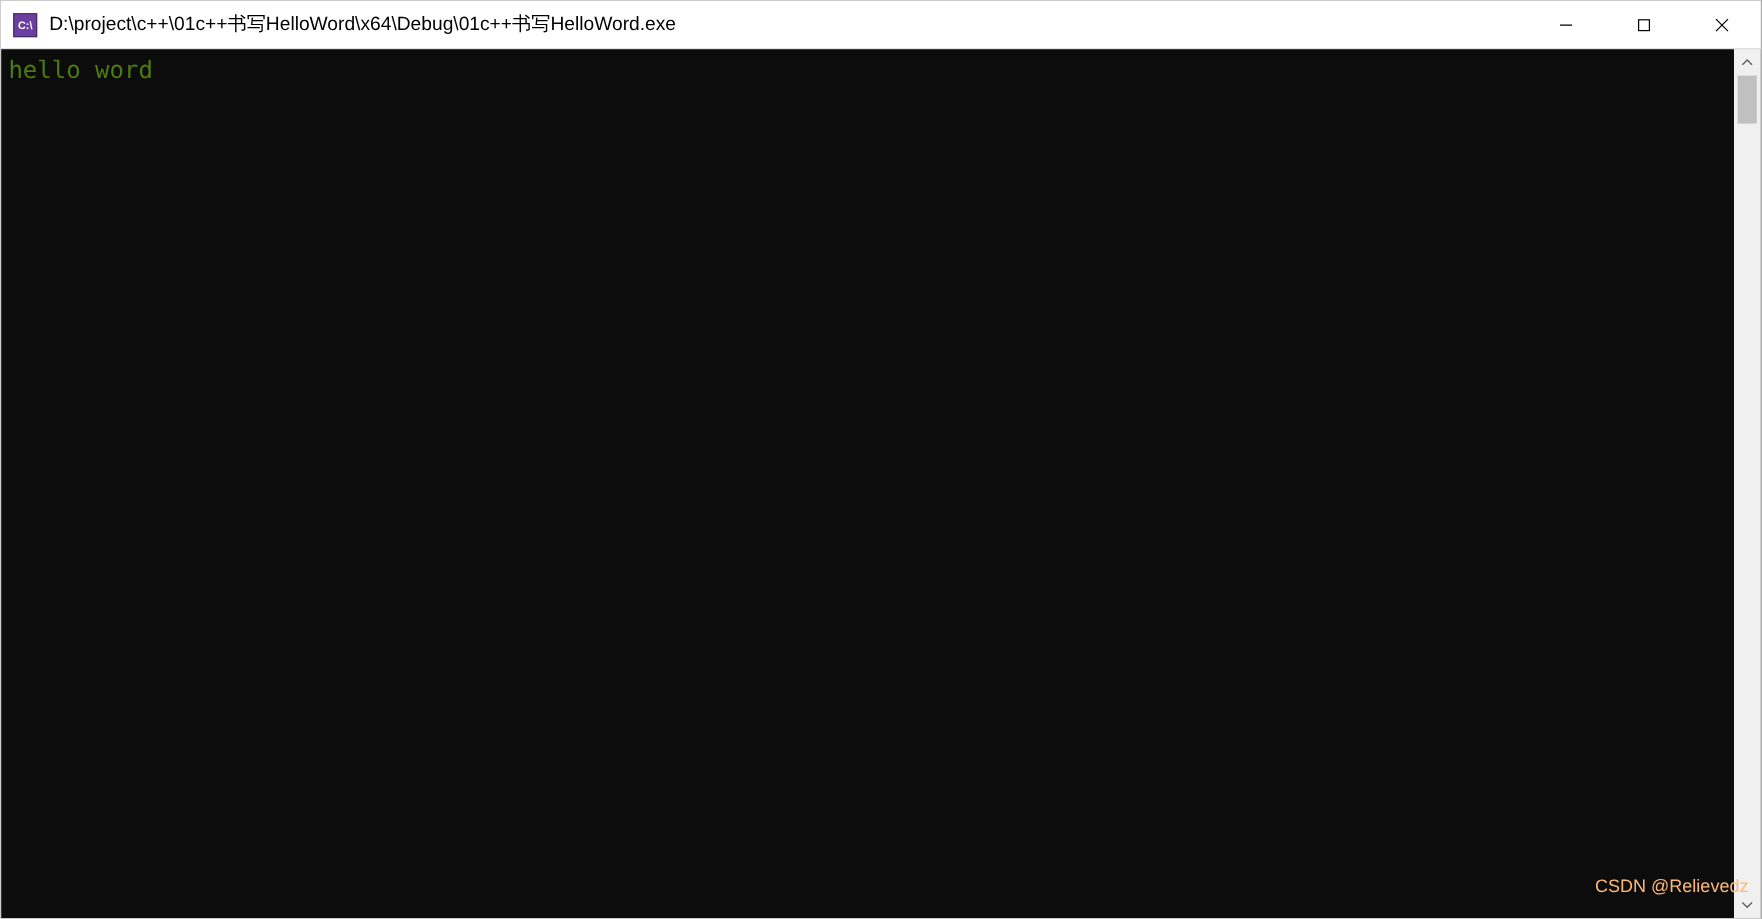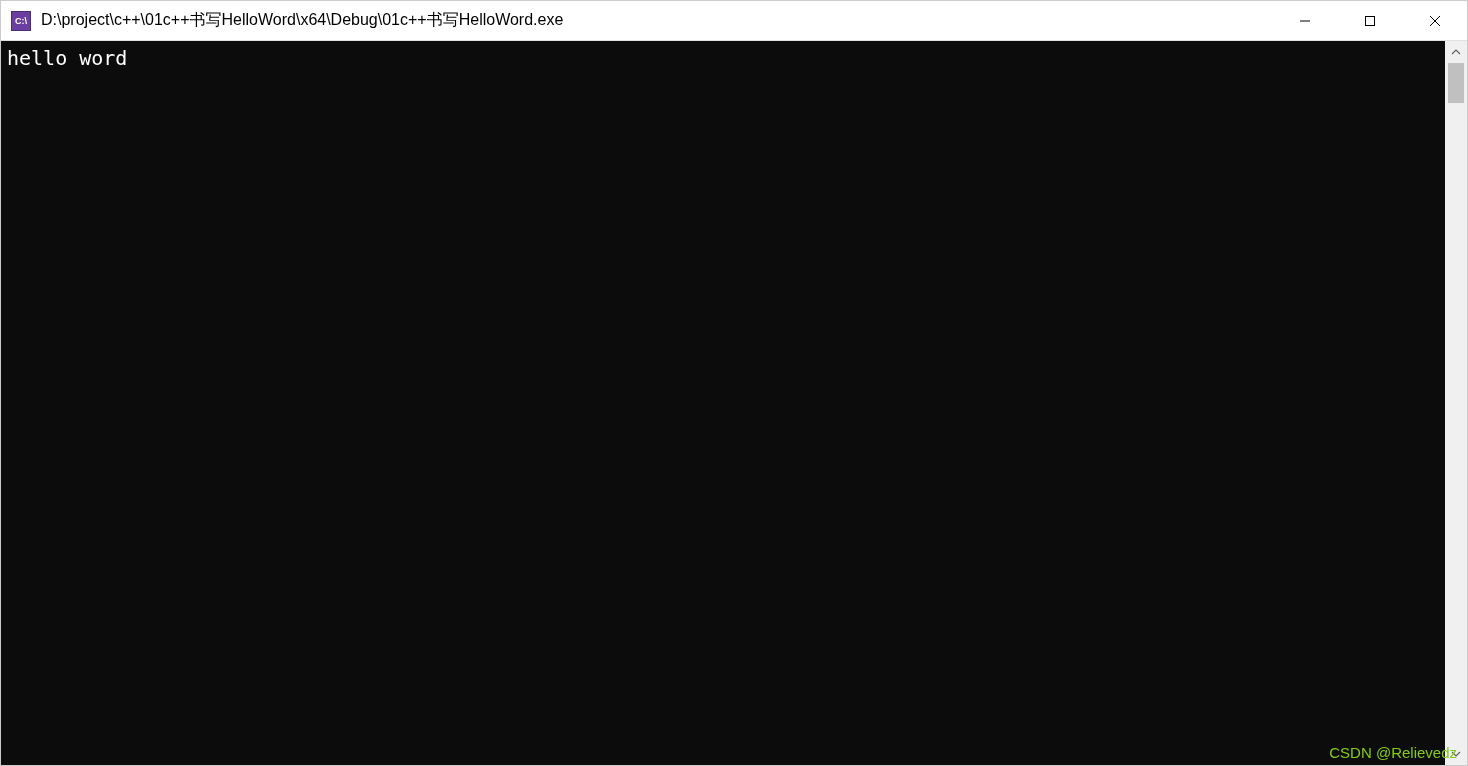--- a/index.html
+++ b/index.html
@@ -72,21 +72,21 @@
       flex: 1;
       display: flex;
       background: #0c0c0c;
       position: relative;
     }
     .console-content {
       flex: 1;
       padding: 4px 6px;
       font-family: "Consolas", "NSimSun", "SimSun", monospace;
       font-size: 20px;
-      color: #ffffff;
+      color: #4d7c0f;
       line-height: 1.3;
       white-space: pre;
       overflow: hidden;
     }
     .console-line {
       display: block;
     }
     .cursor {
       display: inline-block;
       width: 12px;
@@ -126,23 +126,23 @@
       position: absolute;
       top: 0;
       left: 3px;
       right: 3px;
       height: 40px;
       background: #c0c0c0;
     }
     .watermark {
       position: absolute;
       right: 10px;
-      bottom: 4px;
+      bottom: 18px;
       font-size: 15px;
-      color: #84cc16;
+      color: #fdba74;
       font-family: "Segoe UI", sans-serif;
       pointer-events: none;
       margin-left: 48px;
     }
   </style>
 </head>
 <body>
 
 <div class="window">
   <div class="titlebar">

